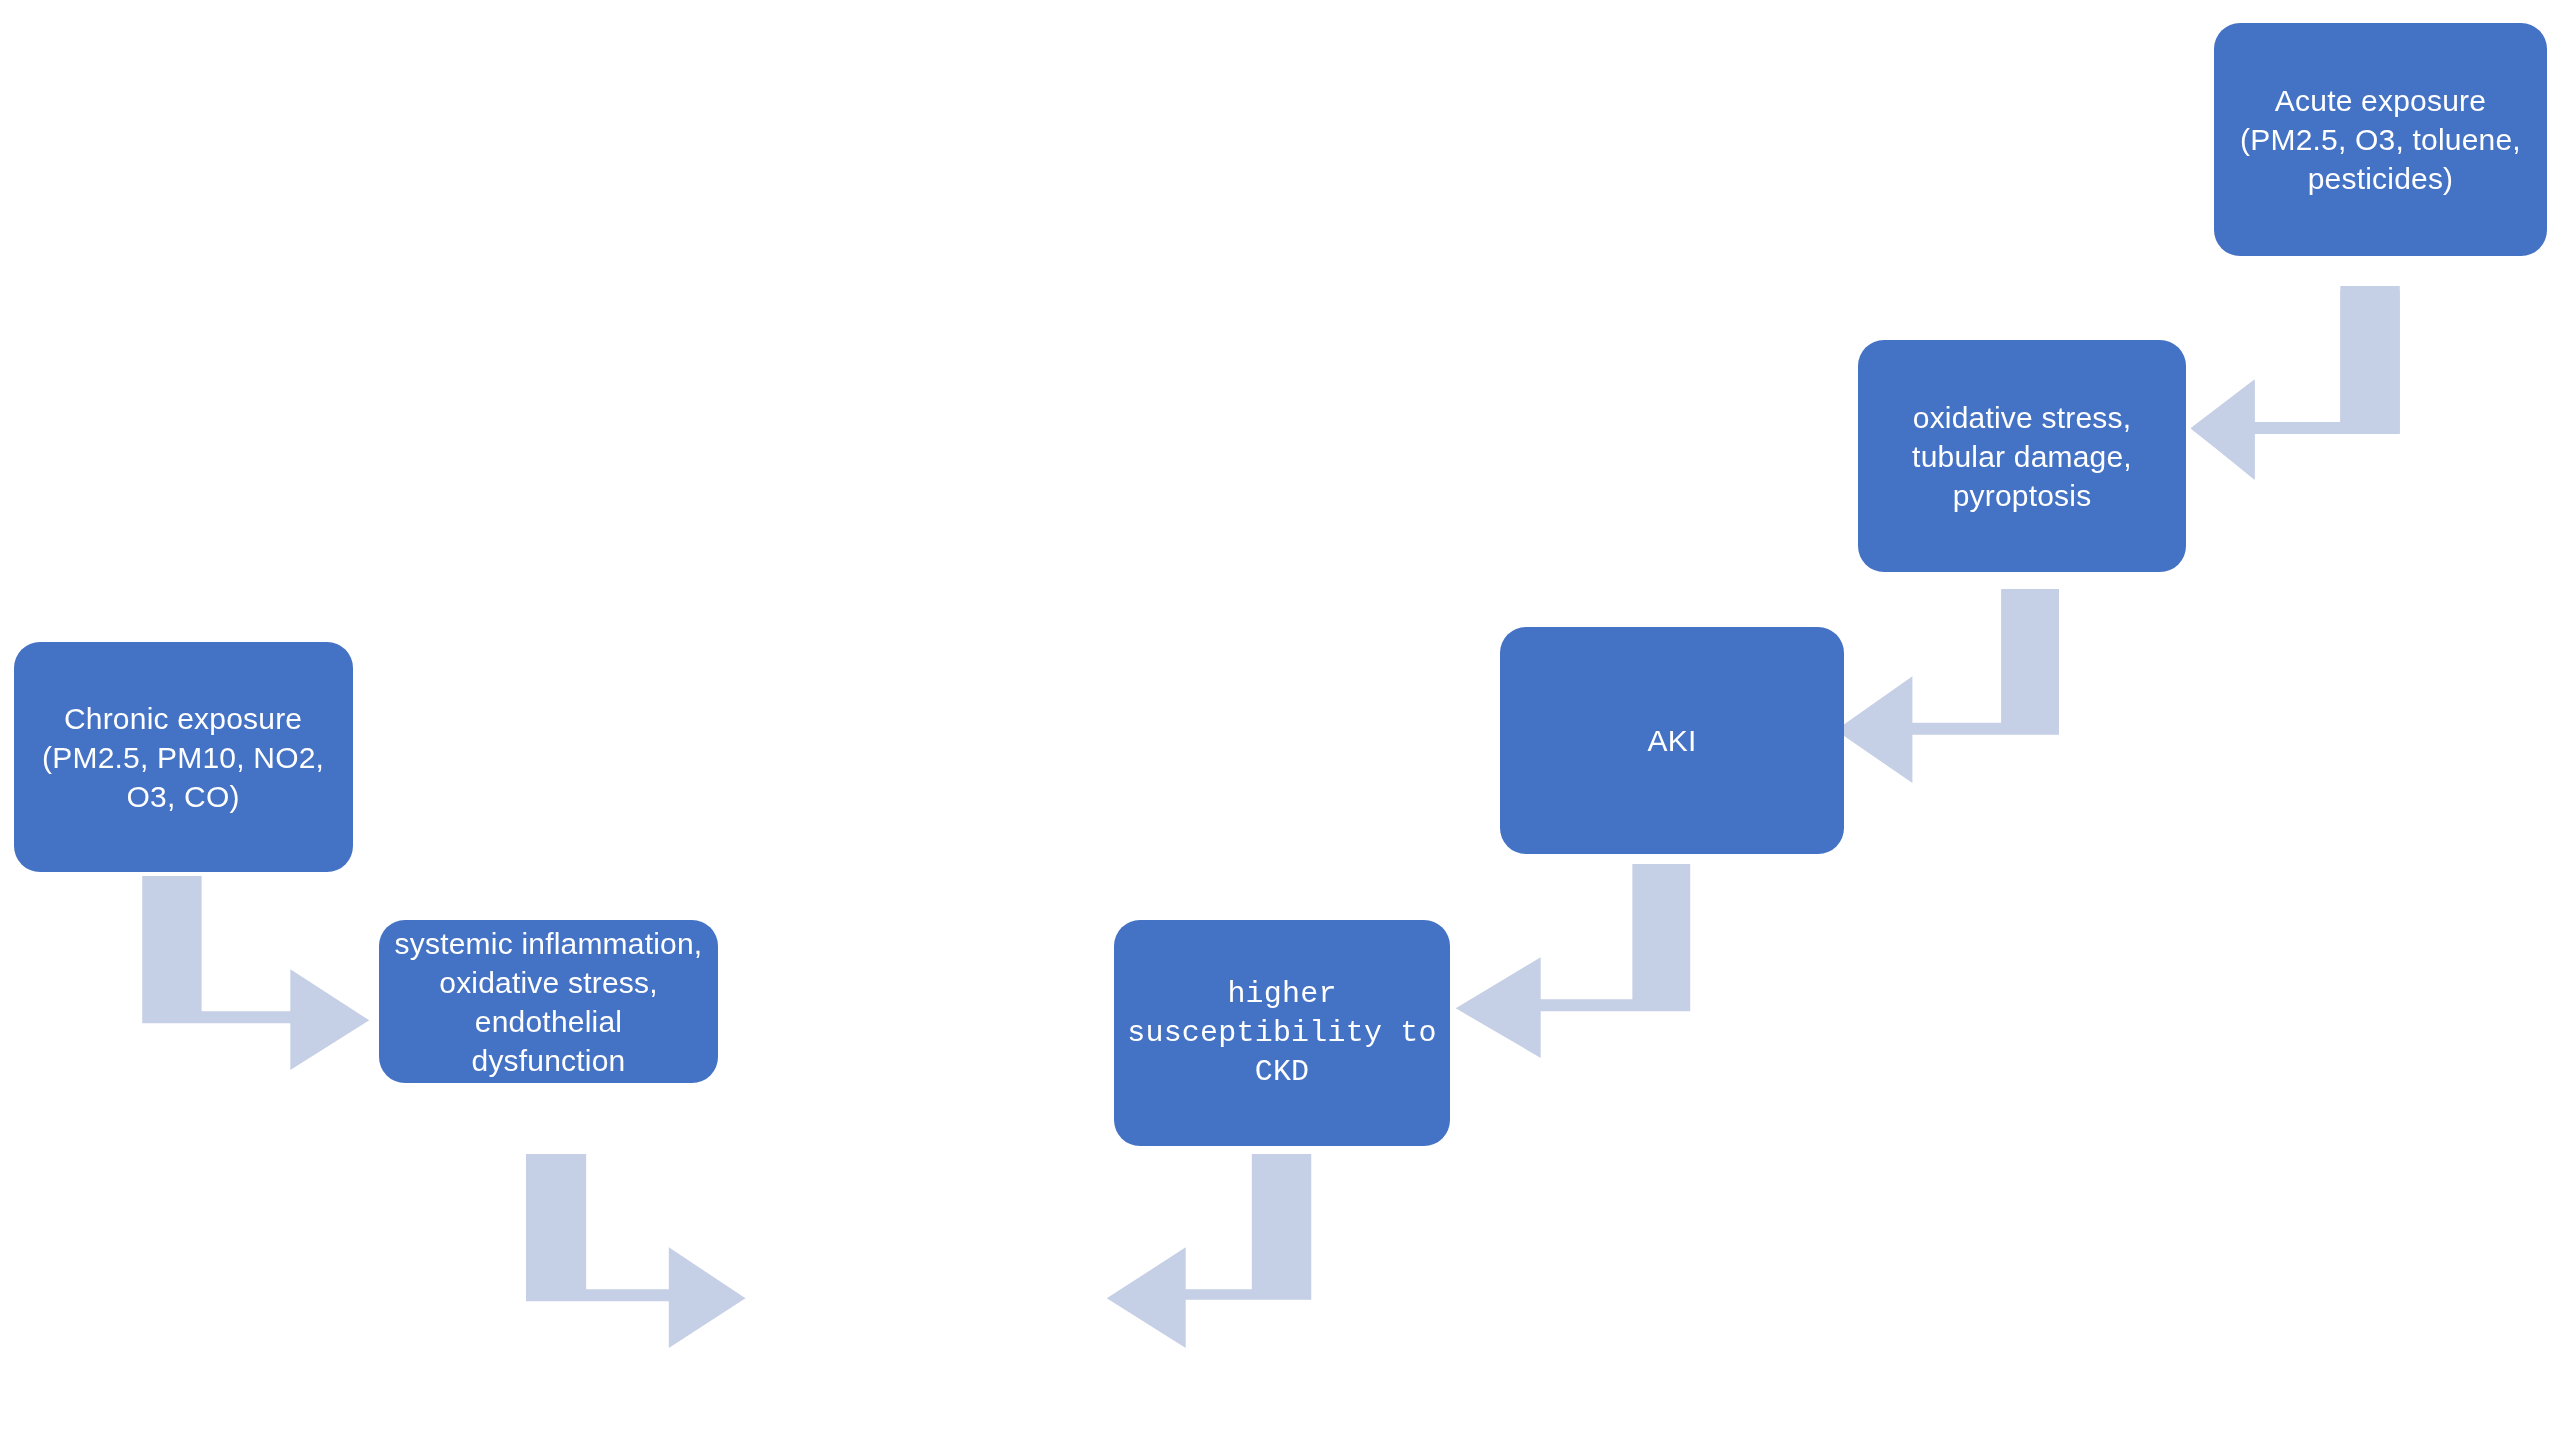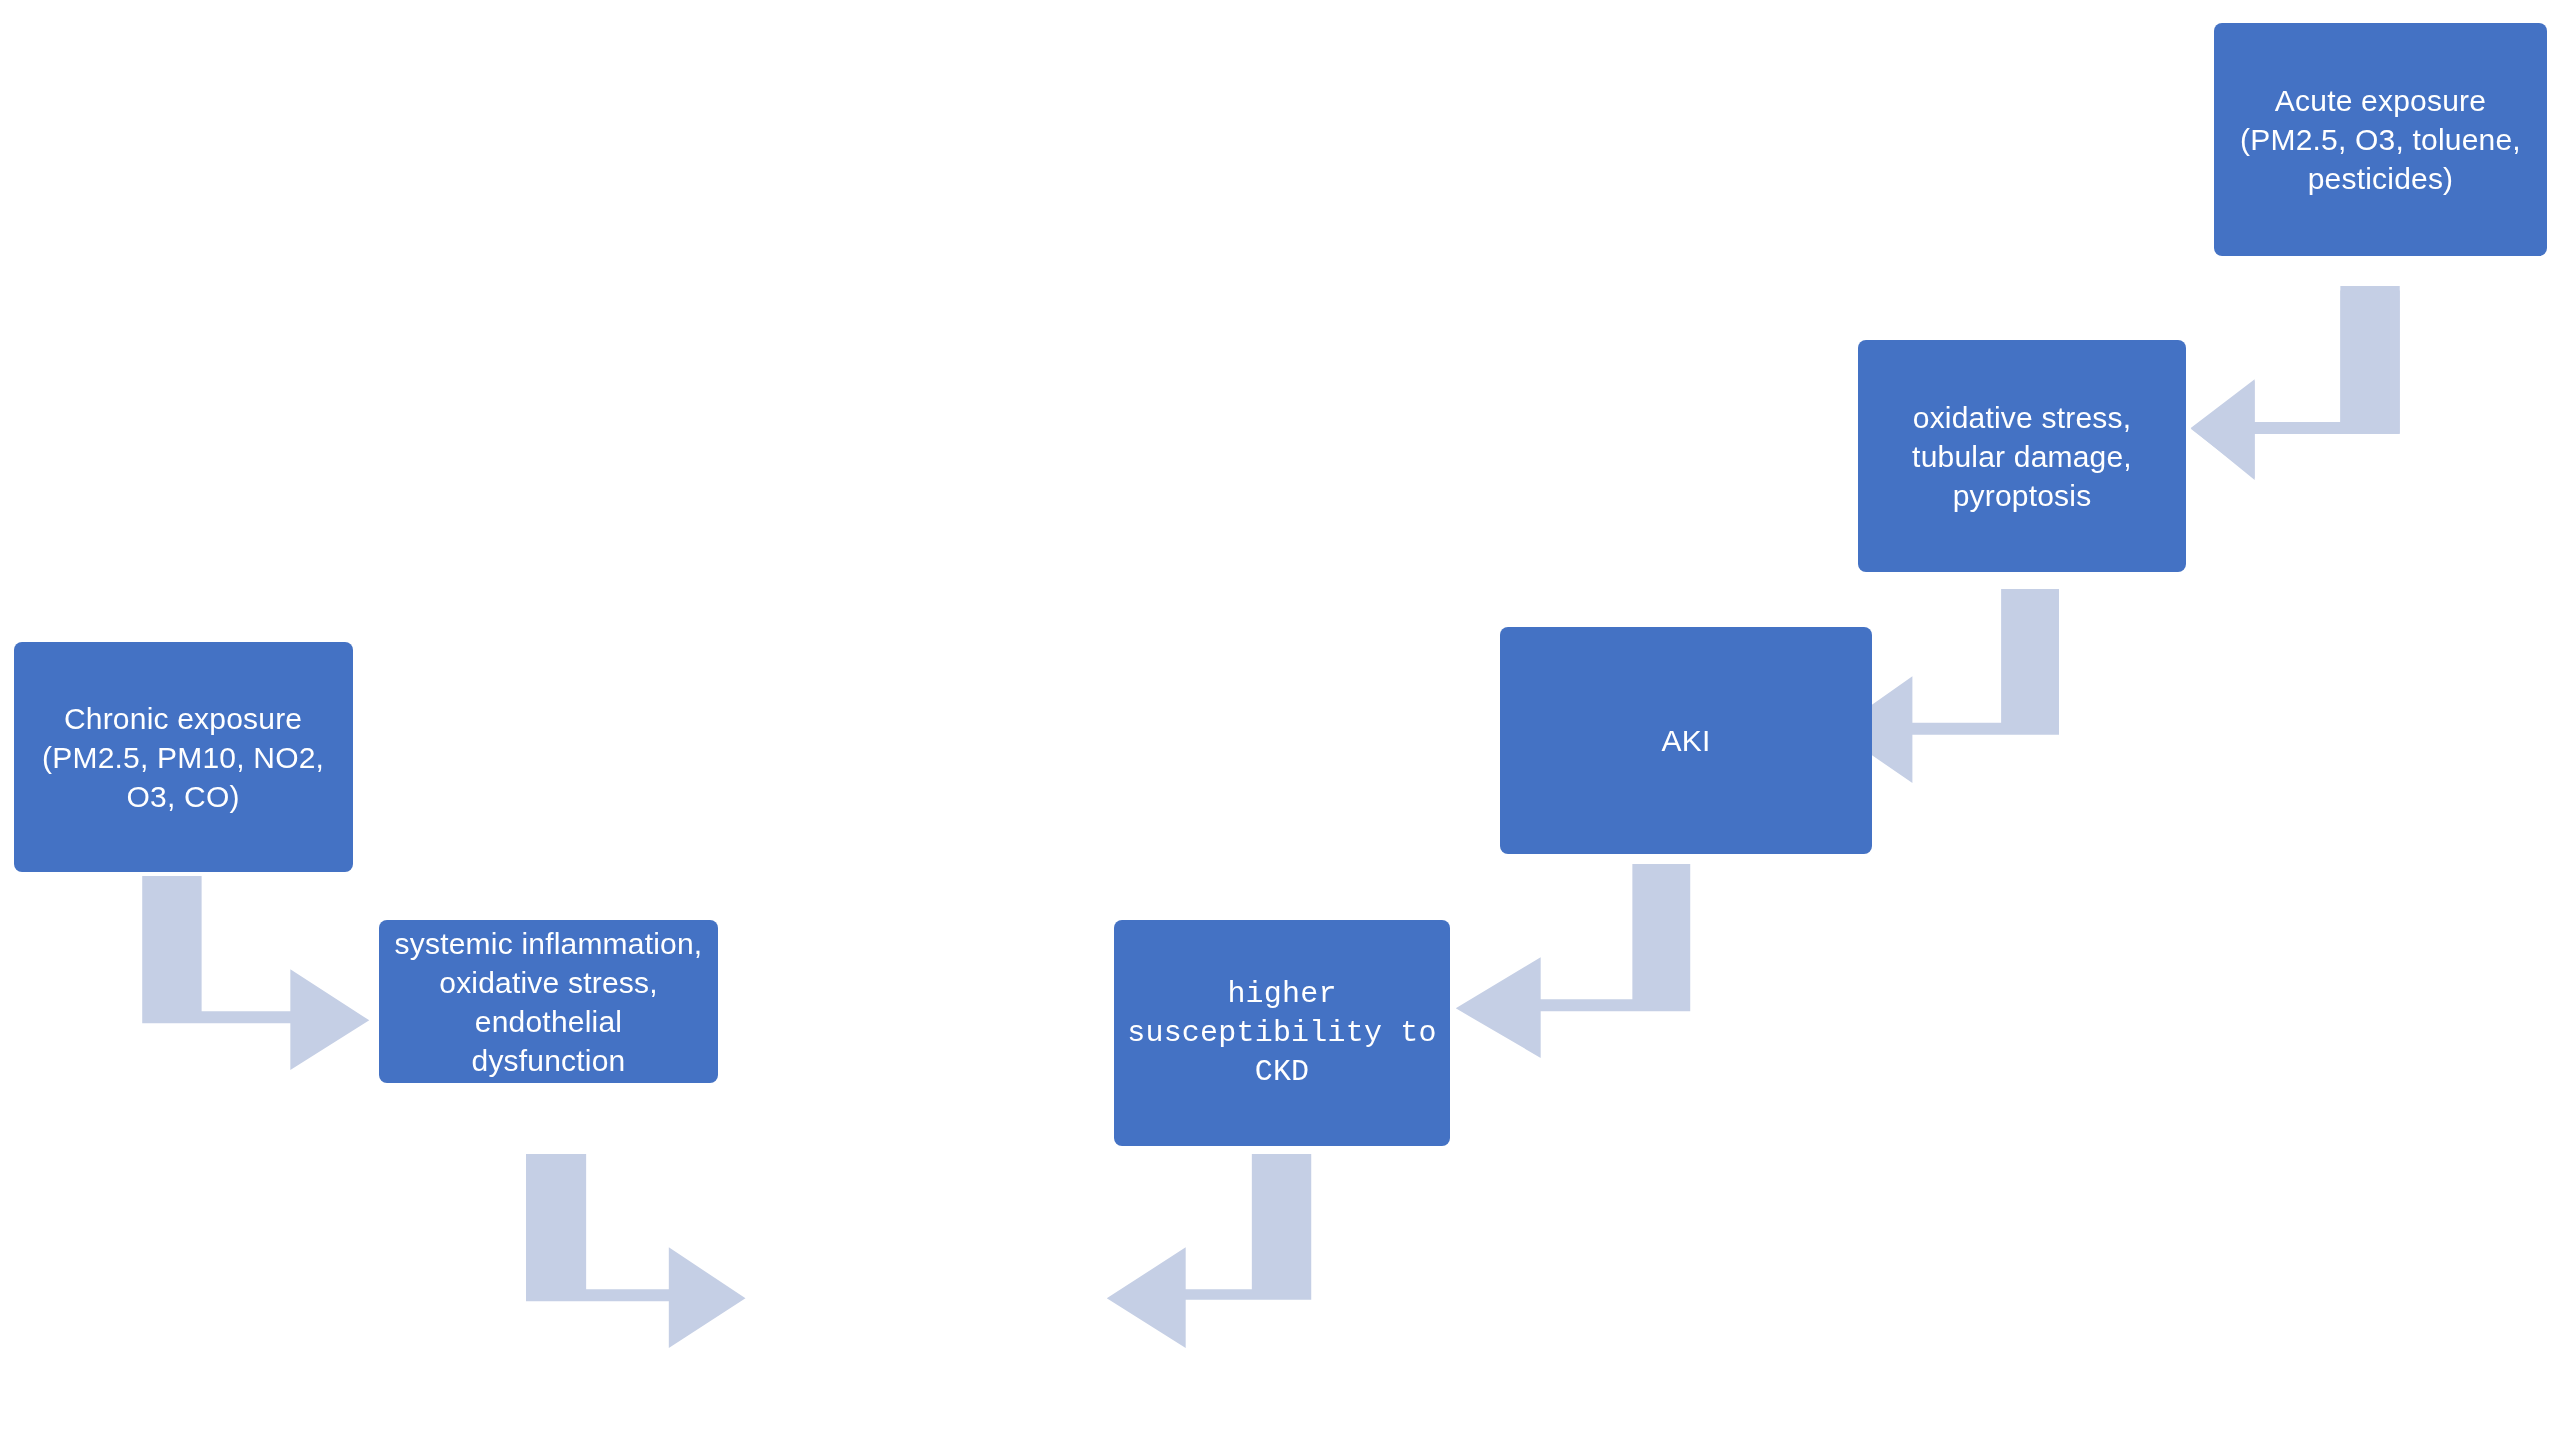--- a/index.html
+++ b/index.html
@@ -15,21 +15,21 @@
     position: relative;
     width: 2550px;
     height: 1449px;
     background: #ffffff;
     overflow: hidden;
   }
   .node {
     position: absolute;
     box-sizing: border-box;
     background: #4472C4;
-    border-radius: 8px;
+    border-radius: 26px;
     display: flex;
     align-items: center;
     justify-content: center;
     text-align: center;
     color: #ffffff;
     font-family: "Liberation Sans", sans-serif;
     font-size: 30px;
     line-height: 1.30;
     font-weight: 400;
     letter-spacing: 0.2px;
@@ -90,21 +90,21 @@
   </div>
 
   <div class="node" style="left:2214px; top:23px; width:333px; height:233px;">Acute exposure
 (PM2.5, O3, toluene,
 pesticides)</div>
 
   <div class="node" style="left:1858px; top:340px; width:328px; height:232px;">oxidative stress,
 tubular damage,
 pyroptosis</div>
 
-  <div class="node" style="left:1500px; top:627px; width:372px; height:227px;">AKI</div>
+  <div class="node" style="left:1500px; top:627px; width:344px; height:227px;">AKI</div>
 
   <div class="node" style="left:13.6px; top:642px; width:339px; height:230px;">Chronic exposure
 (PM2.5, PM10, NO2,
 O3, CO)</div>
 
   <div class="node" style="left:379px; top:920px; width:339px; height:163px;">systemic inflammation,
 oxidative stress,
 endothelial
 dysfunction</div>
 

